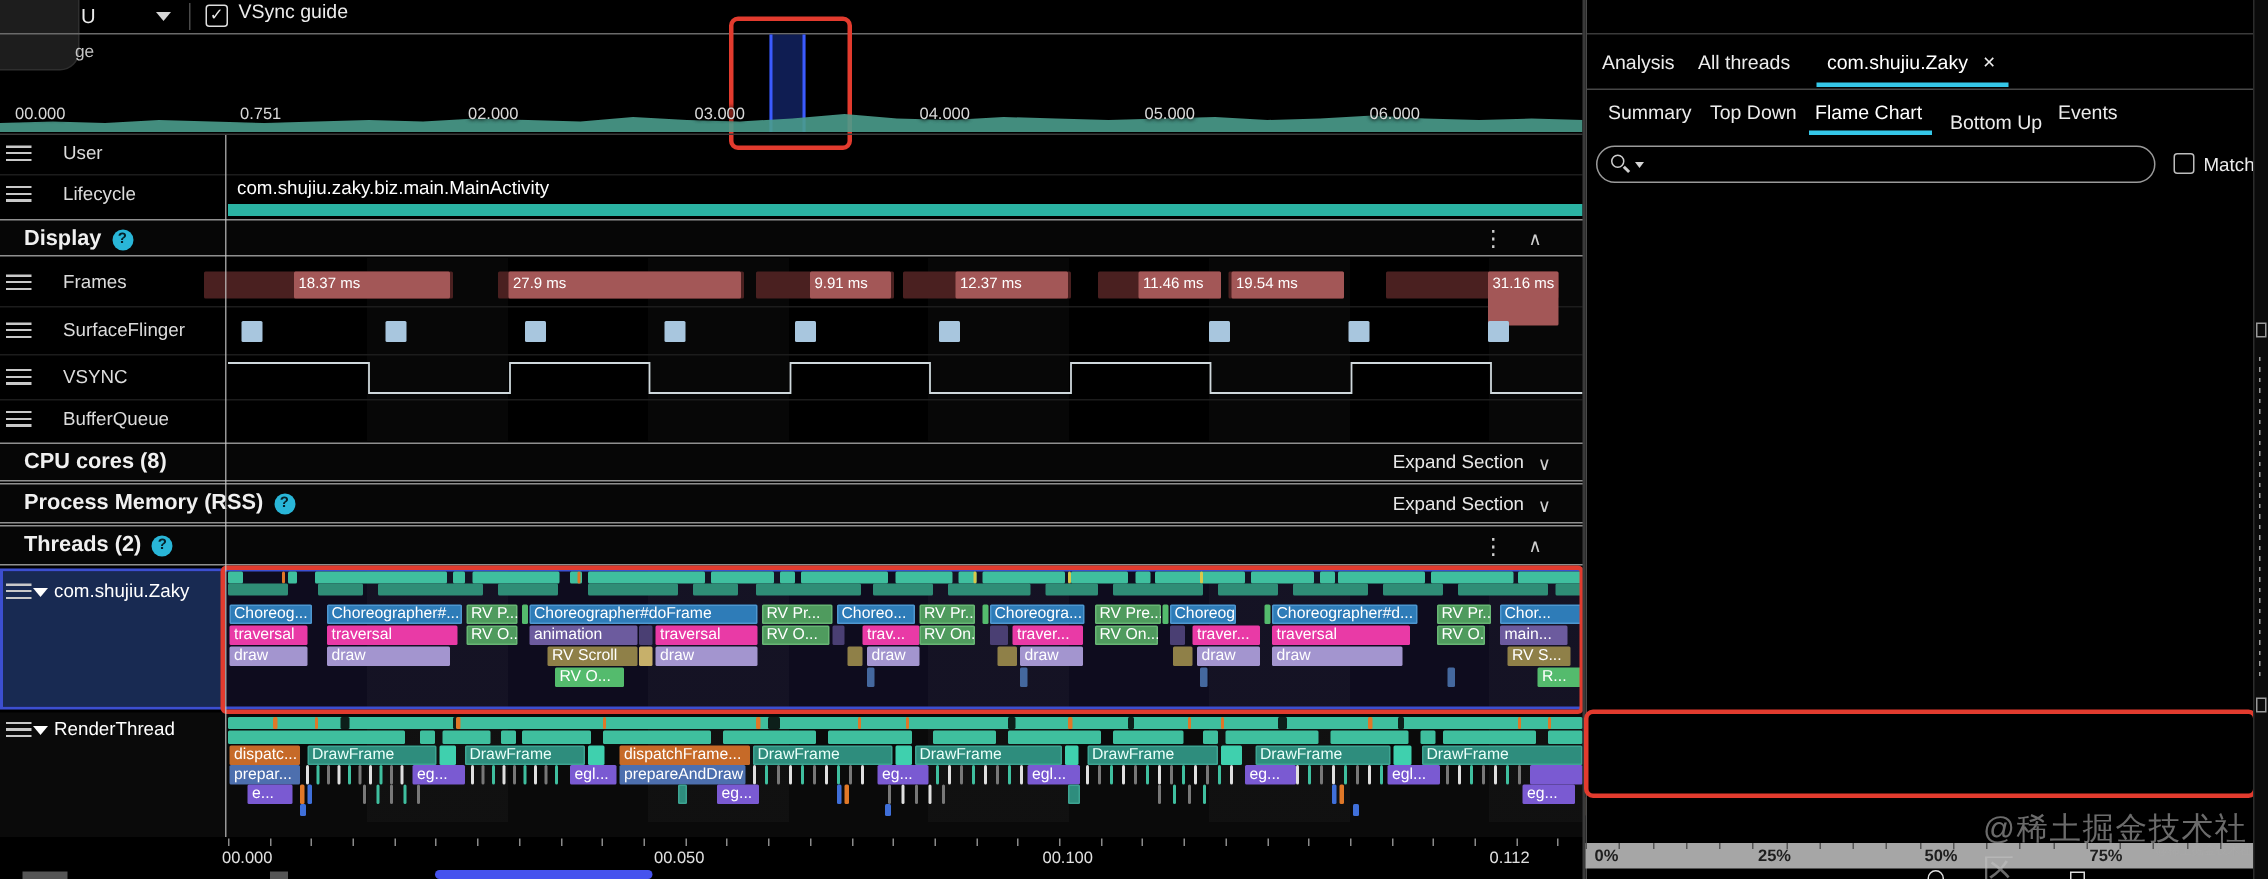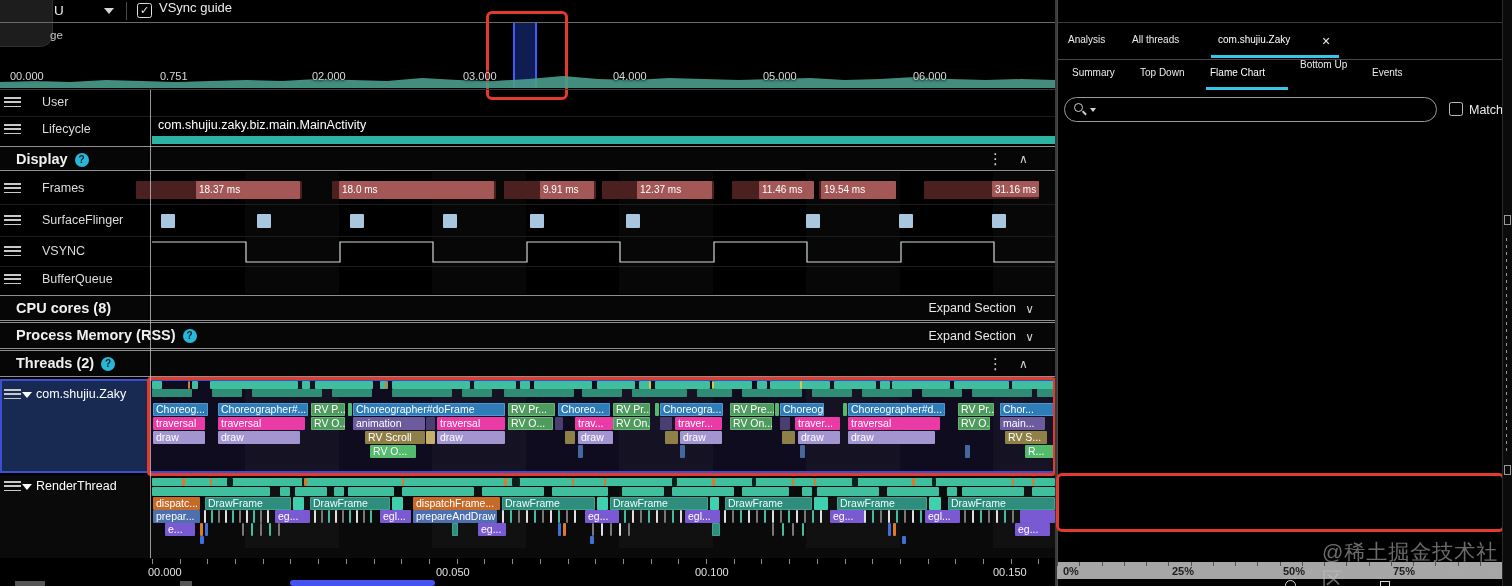--- a/index.html
+++ b/index.html
@@ -40,21 +40,21 @@
   .c-framebase{background:#4a2020;}
   .c-framechip{background:#a35757;font-size:10px;}
   .c-tan{background:#eccb97;color:#181818;box-shadow:inset 0 0 0 1px #9a7a42;font-size:11px;}
   .c-strip{background:#3fbf9e;}
   .c-strip2{background:#2f8d76;}
   .c-dark{background:#0d1f1a;}
   .c-tickw{background:#e0e0e0;}.c-tickt{background:#3fbf9f;}.c-tickg{background:#787878;}
   .c-ticko{background:#e07828;}.c-tickb{background:#3f6fd9;}.c-ticky{background:#d8c84a;}
   .band{position:absolute;background:repeating-linear-gradient(90deg,transparent 0 93px,rgba(255,255,255,.028) 93px 187px);pointer-events:none;}
   .redrect{position:absolute;border:3px solid #e23b2e;border-radius:6px;pointer-events:none;}
-  .tab{position:absolute;font-size:10px;color:#ececec;cursor:default;white-space:nowrap;}
+  .tab{position:absolute;font-size:13px;color:#ececec;cursor:default;white-space:nowrap;}
   .underline{position:absolute;height:3px;background:#35c7e8;}
   .ico-circle{position:absolute;width:17px;height:17px;border:1.5px solid #b8b8b8;border-radius:50%;
     color:#b8b8b8;font-size:12px;line-height:14px;text-align:center;}
   .ticklbl{position:absolute;font-size:11px;color:#d8d8d8;text-shadow:0 0 3px #000,0 0 3px #000;white-space:nowrap;}
   .cb{position:absolute;width:15px;height:15px;border:1.5px solid #dedede;border-radius:2.5px;
     font-size:11px;line-height:13px;text-align:center;color:#ececec;}
 </style>
 </head>
 <body>
 
@@ -146,26 +146,26 @@
   <div id="tracks-slot">
       <div class="trk" style="left: 136px; top: 181px; height: 18px; width: 903px;">
         <div class="ch c-framebase" style="left: 0px; width: 166px; height: 18px; line-height: 18px;"></div>
         <div class="ch c-framebase" style="left: 196px; width: 164px; height: 18px; line-height: 18px;"></div>
         <div class="ch c-framebase" style="left: 368px; width: 92px; height: 18px; line-height: 18px;"></div>
         <div class="ch c-framebase" style="left: 466px; width: 112px; height: 18px; line-height: 18px;"></div>
         <div class="ch c-framebase" style="left: 596px; width: 82px; height: 18px; line-height: 18px;"></div>
         <div class="ch c-framebase" style="left: 683px; width: 77px; height: 18px; line-height: 18px;"></div>
         <div class="ch c-framebase" style="left: 788px; width: 115px; height: 18px; line-height: 18px;"></div>
         <div class="ch c-framechip" style="left: 60px; width: 104px; height: 18px; line-height: 18px;">18.37 ms</div>
-        <div class="ch c-framechip" style="left: 203px; width: 155px; height: 18px; line-height: 18px;">18.0 ms</div>
+        <div class="ch c-framechip" style="left: 203px; width: 155px; height: 18px; line-height: 18px;">27.9 ms</div>
         <div class="ch c-framechip" style="left: 404px; width: 54px; height: 18px; line-height: 18px;">9.91 ms</div>
         <div class="ch c-framechip" style="left: 501px; width: 75px; height: 18px; line-height: 18px;">12.37 ms</div>
         <div class="ch c-framechip" style="left: 623px; width: 55px; height: 18px; line-height: 18px;">11.46 ms</div>
         <div class="ch c-framechip" style="left: 685px; width: 75px; height: 18px; line-height: 18px;">19.54 ms</div>
-        <div class="ch c-framechip" style="left: 856px; width: 47px; height: 16px; line-height: 18px;">31.16 ms</div>
+        <div class="ch c-framechip" style="left: 856px; width: 47px; height: 36px; line-height: 18px;">31.16 ms</div>
       </div>
       <div class="trk" style="left: 152px; top: 214px; height: 14px; width: 903px;">
         <div class="ch c-sfq" style="left: 9px; width: 14px; height: 14px; line-height: 14px;"></div>
         <div class="ch c-sfq" style="left: 105px; width: 14px; height: 14px; line-height: 14px;"></div>
         <div class="ch c-sfq" style="left: 198px; width: 14px; height: 14px; line-height: 14px;"></div>
         <div class="ch c-sfq" style="left: 291px; width: 14px; height: 14px; line-height: 14px;"></div>
         <div class="ch c-sfq" style="left: 378px; width: 14px; height: 14px; line-height: 14px;"></div>
         <div class="ch c-sfq" style="left: 474px; width: 14px; height: 14px; line-height: 14px;"></div>
         <div class="ch c-sfq" style="left: 654px; width: 14px; height: 14px; line-height: 14px;"></div>
         <div class="ch c-sfq" style="left: 747px; width: 14px; height: 14px; line-height: 14px;"></div>
@@ -485,21 +485,21 @@
   <span class="tab" style="left:1068px;top:34px;">Analysis</span>
   <span class="tab" style="left:1132px;top:34px;">All threads</span>
   <span class="tab" style="left:1218px;top:34px;color:#fff;">com.shujiu.Zaky</span>
   <span class="tab" style="left:1322px;top:33px;font-size:14px;">×</span>
   <div class="underline" style="left:1211px;top:55px;width:128px;"></div>
   <div class="abs" style="left:1058px;top:59px;width:454px;height:1px;background:#474747;"></div>
 
   <span class="tab" style="left:1072px;top:67px;">Summary</span>
   <span class="tab" style="left:1140px;top:67px;">Top Down</span>
   <span class="tab" style="left:1210px;top:67px;color:#fff;">Flame Chart</span>
-  <span class="tab" style="left:1300px;top:59px;">Bottom Up</span>
+  <span class="tab" style="left:1300px;top:74px;">Bottom Up</span>
   <span class="tab" style="left:1372px;top:67px;">Events</span>
   <div class="underline" style="left:1206px;top:87px;width:82px;"></div>
 
   <div class="abs" style="left:1064px;top:97px;width:373px;height:25px;border:1px solid #9a9a9a;border-radius:13px;background:#000;">
     <span style="position:absolute;left:9px;top:5px;width:9px;height:9px;border:1.5px solid #cfcfcf;border-radius:50%;"></span>
     <span style="position:absolute;left:17px;top:14px;width:5px;height:1.5px;background:#cfcfcf;transform:rotate(45deg);"></span>
     <span class="caret-down" style="left:25px;top:10px;border-left-width:3.5px;border-right-width:3.5px;border-top-width:4px;"></span>
   </div>
   <div class="cb" style="left:1449px;top:102px;width:14px;height:14px;border-color:#bdbdbd;"></div>
   <span class="abs" style="left:1469px;top:103px;font-size:12.5px;color:#ececec;white-space:nowrap;">Match</span>
@@ -563,21 +563,21 @@
     <div class="abs" style="left: 872px; top: 559px; width: 1px; height: 5px; background: rgb(138, 138, 138);"></div>
     <div class="abs" style="left: 900px; top: 559px; width: 1px; height: 5px; background: rgb(138, 138, 138);"></div>
     <div class="abs" style="left: 928px; top: 559px; width: 1px; height: 5px; background: rgb(138, 138, 138);"></div>
     <div class="abs" style="left: 955px; top: 559px; width: 1px; height: 5px; background: rgb(138, 138, 138);"></div>
     <div class="abs" style="left: 983px; top: 559px; width: 1px; height: 5px; background: rgb(138, 138, 138);"></div>
     <div class="abs" style="left: 1011px; top: 559px; width: 1px; height: 5px; background: rgb(138, 138, 138);"></div>
     <div class="abs" style="left: 1038px; top: 559px; width: 1px; height: 5px; background: rgb(138, 138, 138);"></div>
     <div class="ticklbl" style="left: 148px; top: 566px; text-shadow: none; color: rgb(224, 224, 224);">00.000</div>
     <div class="ticklbl" style="left: 436px; top: 566px; text-shadow: none; color: rgb(224, 224, 224);">00.050</div>
     <div class="ticklbl" style="left: 695px; top: 566px; text-shadow: none; color: rgb(224, 224, 224);">00.100</div>
-    <div class="ticklbl" style="left: 993px; top: 566px; text-shadow: none; color: rgb(224, 224, 224);">00.150</div>
+    <div class="ticklbl" style="left: 993px; top: 566px; text-shadow: none; color: rgb(224, 224, 224);">0.112</div>
     <div class="abs" style="left: 1057px; top: 562px; width: 1px; height: 4px; background: rgb(85, 85, 85);"></div>
     <div class="abs" style="left: 1079px; top: 562px; width: 1px; height: 4px; background: rgb(85, 85, 85);"></div>
     <div class="abs" style="left: 1102px; top: 562px; width: 1px; height: 4px; background: rgb(85, 85, 85);"></div>
     <div class="abs" style="left: 1124px; top: 562px; width: 1px; height: 4px; background: rgb(85, 85, 85);"></div>
     <div class="abs" style="left: 1146px; top: 562px; width: 1px; height: 4px; background: rgb(85, 85, 85);"></div>
     <div class="abs" style="left: 1168px; top: 562px; width: 1px; height: 4px; background: rgb(85, 85, 85);"></div>
     <div class="abs" style="left: 1191px; top: 562px; width: 1px; height: 4px; background: rgb(85, 85, 85);"></div>
     <div class="abs" style="left: 1213px; top: 562px; width: 1px; height: 4px; background: rgb(85, 85, 85);"></div>
     <div class="abs" style="left: 1235px; top: 562px; width: 1px; height: 4px; background: rgb(85, 85, 85);"></div>
     <div class="abs" style="left: 1257px; top: 562px; width: 1px; height: 4px; background: rgb(85, 85, 85);"></div>

